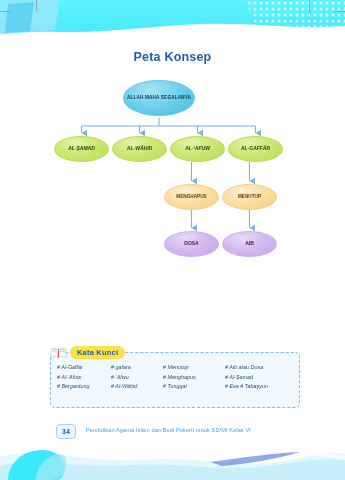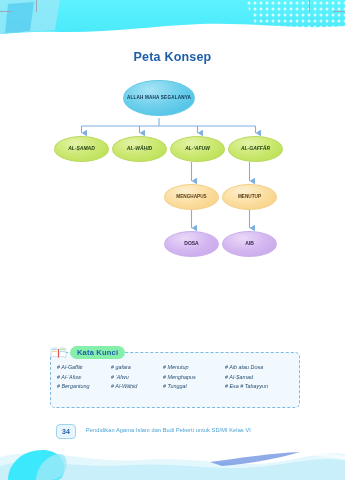--- a/index.html
+++ b/index.html
@@ -73,21 +73,21 @@
     position:absolute;left:50px;top:352px;width:250px;height:56px;
     border:1px dashed #7fb9e0;border-radius:5px;background:#f2f9fe;
     box-sizing:border-box;
   }
   .kk-tab{
     position:absolute;left:50px;top:346px;height:13px;
     display:flex;align-items:center;gap:3px;
   }
   .kk-icon{width:17px;height:13px;display:block;}
   .kk-pill{
-    display:inline-block;background:#86efac;border-radius:7px;
+    display:inline-block;background:#fde047;border-radius:7px;
     padding:1.5px 7px 2px 7px;
     font-size:7.5px;font-weight:bold;color:#1f5fa9;letter-spacing:.2px;
   }
   .kk-grid{
     position:absolute;left:6px;top:11px;right:5px;
     display:grid;grid-template-columns:54px 52px 62px auto;
     row-gap:3.5px;
   }
   .kw{
     font-size:5.4px;font-style:italic;color:#2a4f73;white-space:nowrap;

